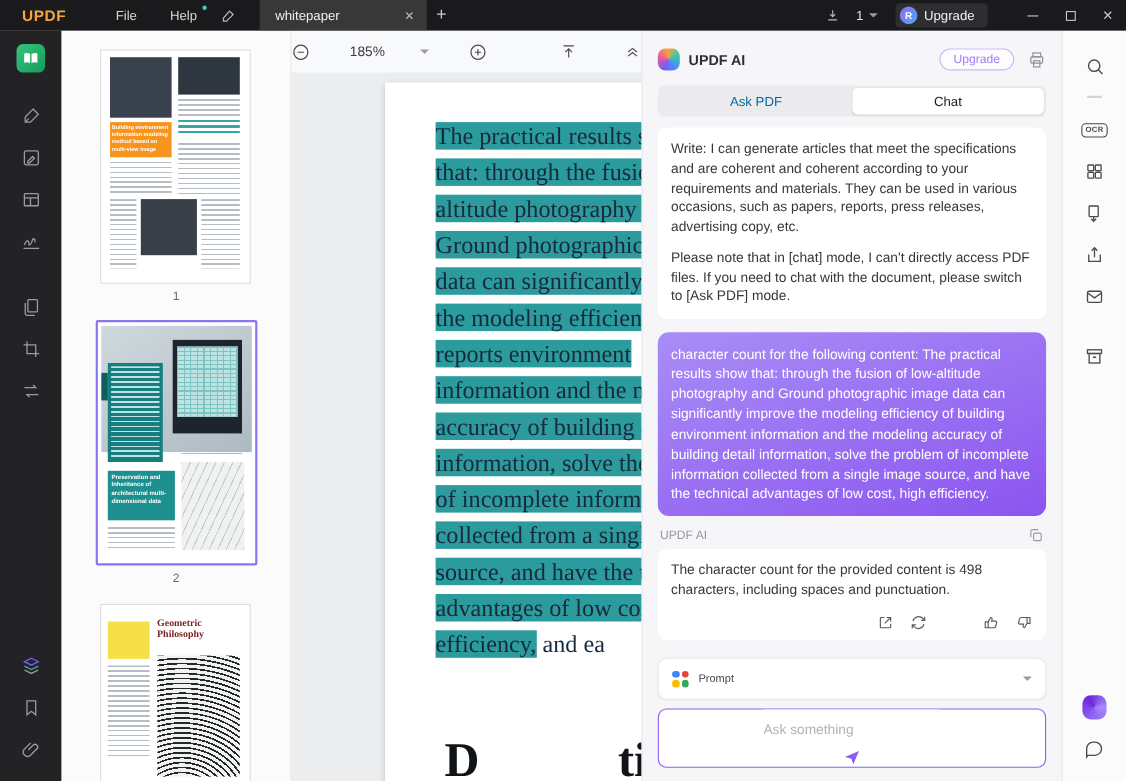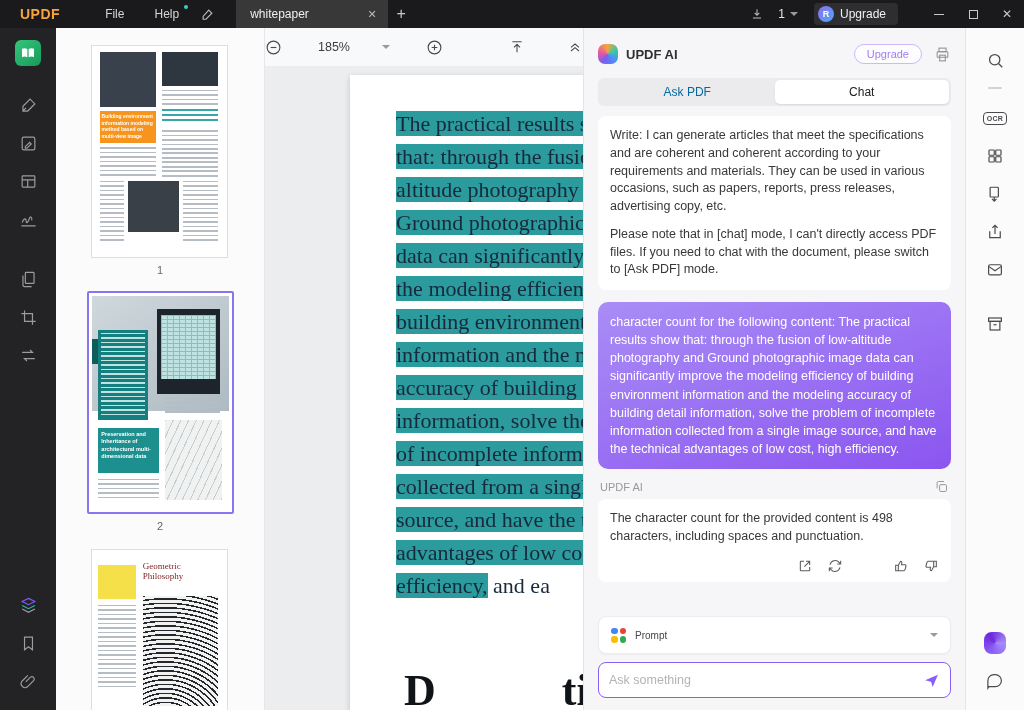--- a/index.html
+++ b/index.html
@@ -70,21 +70,21 @@
   .user-bubble { margin-top:12px; background:linear-gradient(160deg,#a98df6,#8b55f0); border-radius:10px; padding:11px 12px; font-size:12.5px; line-height:1.45; color:#fff; }
   .resp-label-row { display:flex; align-items:center; margin:10px 2px 5px; }
   .resp-label { font-size:11px; color:#98989d; flex:1; }
   .resp-card { padding-bottom:8px; }
   .resp-actions { display:flex; align-items:center; justify-content:flex-end; gap:14px; margin-top:12px; color:#5c5c62; }
   .grp-gap { width:22px; }
   .prompt-box { margin-top:auto; height:38px; background:#fff; border:1px solid #ececee; border-radius:8px; display:flex; align-items:center; padding:0 12px; box-shadow:0 1px 2px rgba(0,0,0,.04); }
   .dots { width:15px; height:15px; display:grid; grid-template-columns:1fr 1fr; gap:2px; }
   .dots i { border-radius:50%; }
   .prompt-label { font-size:10px; color:#44444a; margin-left:9px; flex:1; }
-  .ask-box { margin-top:8px; height:36px; background:#fff; border:1.6px solid #8B5CF6; border-radius:8px; display:flex; align-items:center; padding:0 10px; }
+  .ask-box { margin-top:8px; height:54px; background:#fff; border:1.6px solid #8B5CF6; border-radius:8px; display:flex; align-items:center; padding:0 10px;flex-direction:column; }
   .ask-input { flex:1; border:none; outline:none; font-size:12.5px; color:#333; font-family:"Liberation Sans",sans-serif; }
   .ask-input::placeholder { color:#b3b3b8; }
 
   
   .right-rail { width:59px; background:#fbfbfc; border-left:1px solid #e6e6e8; display:flex; flex-direction:column; align-items:center; padding:13px 0 10px; flex:none; }
   .rr-btn { height:38px; display:flex; align-items:center; justify-content:center; color:#4a4a4e; }
   .rr-div { width:14px; height:2px; background:#d4d4d7; border-radius:1px; margin:8px 0 10px; }
   .ocr-badge { border:1.6px solid #4a4a4e; border-radius:4px; padding:2px 3px; font-size:7px; font-weight:700; color:#4a4a4e; letter-spacing:.3px; }
   .ai-mini { width:22px; height:22px; border-radius:35%; background:conic-gradient(from 210deg,#8b5cf6,#6d28d9,#a78bfa,#8b5cf6); }
   svg { display:block; }
@@ -226,21 +226,21 @@
           <div class="lines" style="position:absolute;left:5%;top:86%;width:44%;height:10%"></div>
           <div style="position:absolute;left:54%;top:58%;width:41%;height:38%;background:#f0f1f1;background-image:repeating-linear-gradient(115deg,#c6ccd0 0,#c6ccd0 1px,transparent 1px,transparent 7px)"></div>
           <div class="lines" style="position:absolute;left:54%;top:48%;width:40%;height:8%"></div>
         </div>
       </div>
       <div class="thumb-num">2</div>
     </div>
 
     <div class="thumb-wrap" style="margin-top:17px">
       <div class="thumb-page" style="width:137px;height:213px">
-        <div style="position:absolute;left:38%;top:5%;width:57%;font-family:'Liberation Serif',serif;font-size:9px;font-weight:400;color:#7a1f1f">Geometric Philosophy</div>
+        <div style="position:absolute;left:38%;top:5%;width:57%;font-family:'Liberation Serif',serif;font-size:9px;font-weight:700;color:#7a1f1f">Geometric Philosophy</div>
         <div style="position:absolute;left:5%;top:7%;width:28%;height:16%;background:#f5e04a"></div>
         <div class="lines" style="position:absolute;left:5%;top:26%;width:28%;height:40%"></div>
         <div class="waves" style="position:absolute;left:38%;top:22%;width:56%;height:52%"></div>
 
       </div>
     </div>
   </div>
 
   <div class="viewer">
     <div class="viewer-toolbar">
@@ -272,21 +272,21 @@
     </div>
 
     <div class="pdf-page">
       <div class="pdf-text">
         <div><span class="hl">The practical results show</span></div>
         <div><span class="hl">that: through the fusion of low-</span></div>
         <div><span class="hl">altitude photography and</span></div>
         <div><span class="hl">Ground photographic image</span></div>
         <div><span class="hl">data can significantly improve</span></div>
         <div><span class="hl">the modeling efficiency of</span></div>
-        <div><span class="hl">building environment</span></div>
+        <div><span class="hl">reports environment</span></div>
         <div><span class="hl">information and the modeling</span></div>
         <div><span class="hl">accuracy of building detail</span></div>
         <div><span class="hl">information, solve the problem</span></div>
         <div><span class="hl">of incomplete information</span></div>
         <div><span class="hl">collected from a single image</span></div>
         <div><span class="hl">source, and have the technical</span></div>
         <div><span class="hl">advantages of low cost, high</span></div>
         <div>
           <span class="hl">efficiency,</span><span> and ea</span>
         </div>

